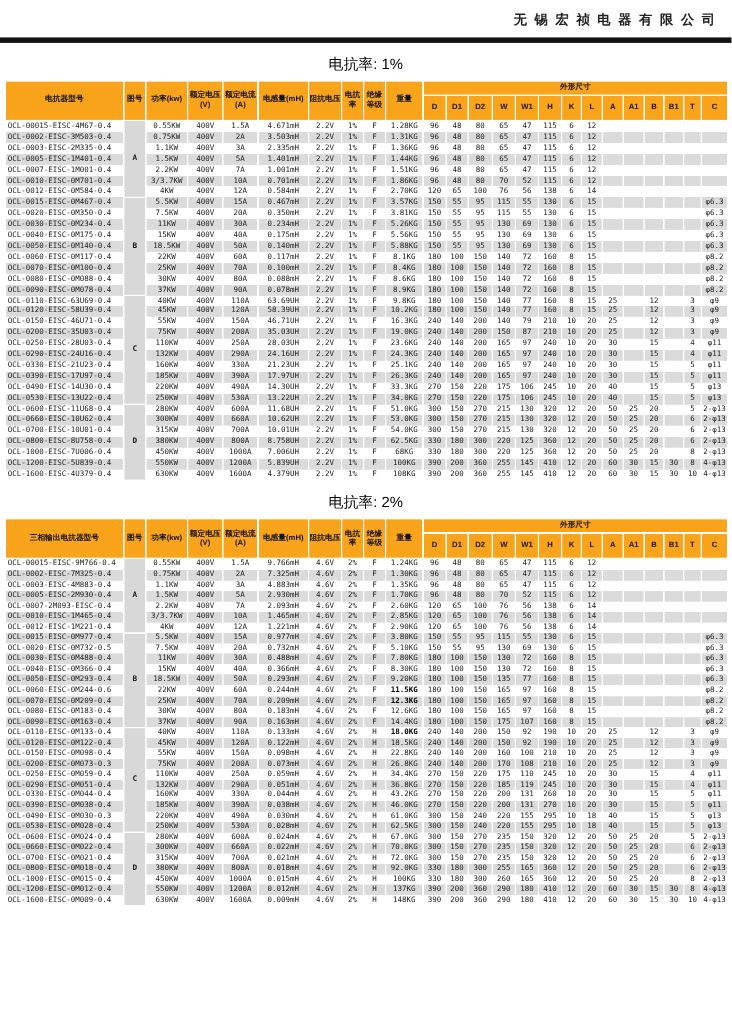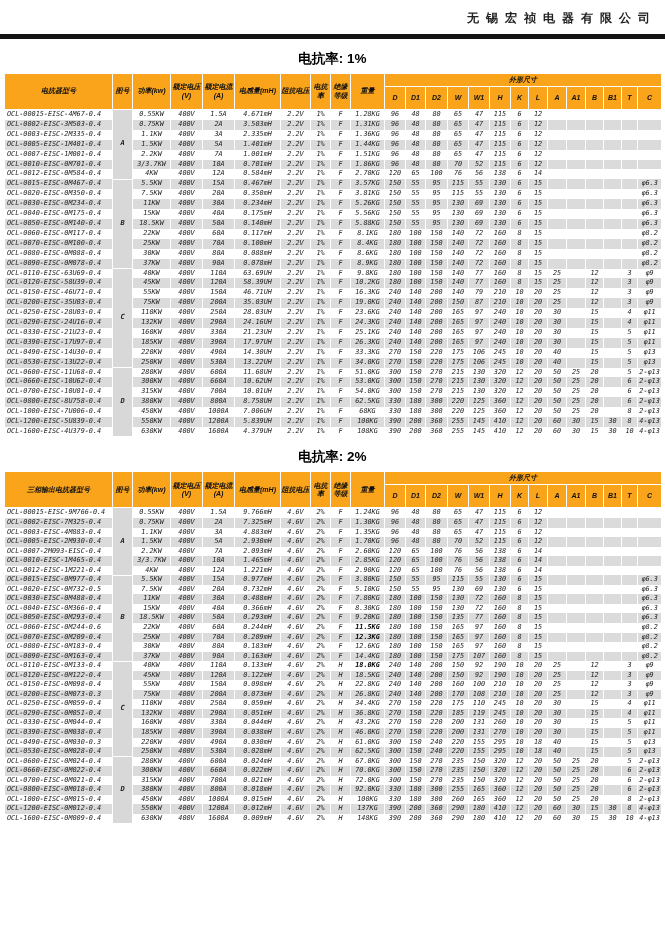--- a/index.html
+++ b/index.html
@@ -9,22 +9,22 @@
   }
   *{box-sizing:border-box;}
   html,body{margin:0;padding:0;background:#fff;}
   body{width:665px;height:928px;font-family:"Liberation Sans",sans-serif;color:#111;overflow:hidden;}
   .page{width:665px;height:752px;position:relative;}
   .company-header{text-align:right;padding:10px 8px 0 0;}
   .company-cn{font-size:12px;font-weight:bold;letter-spacing:7px;color:#222;}
   .company-en{font-size:11px;font-weight:bold;color:#222;margin-top:2px;letter-spacing:0.2px;}
   .divider{height:5px;background:var(--divider);margin-top:7px;}
   .doc-title{margin:23px 0 0 6px;color:var(--title);font-weight:bold;font-size:11.5px;}
-  .table-title{font-size:13.5px;font-weight:bold;text-align:center;margin:11px 0 5px 0;color:#000;}
-  table.spec{width:657px;margin-left:4px;border-collapse:collapse;table-layout:fixed;font-style:italic;}
+  .table-title{font-size:13.5px;font-weight:normal;text-align:center;margin:11px 0 5px 0;color:#000;}
+  table.spec{width:657px;margin-left:4px;border-collapse:collapse;table-layout:fixed;}
   table.spec thead th{
     background:var(--accent);border:1px solid #fff;color:#111;
     font-size:7px;font-weight:bold;line-height:1.2;padding:1px 0;text-align:center;
     overflow:hidden;
   }
   table.spec thead tr.dims-label-row th{height:13px;}
   table.spec thead tr.dims-sub-row th{height:23px;}
   table.spec tbody td{
     font-family:"DejaVu Sans Mono","Liberation Mono",monospace;
     font-size:6.8px;height:9.9px;line-height:9.9px;padding:0;

